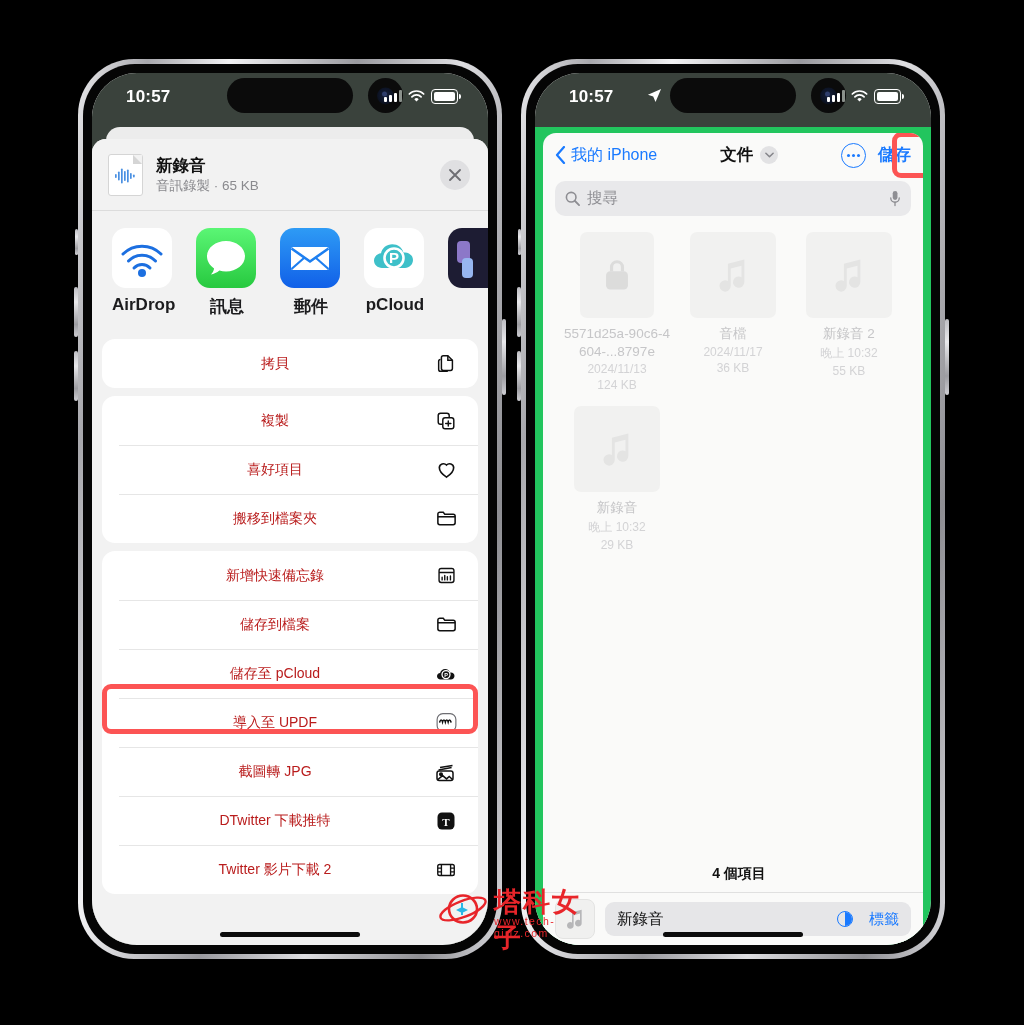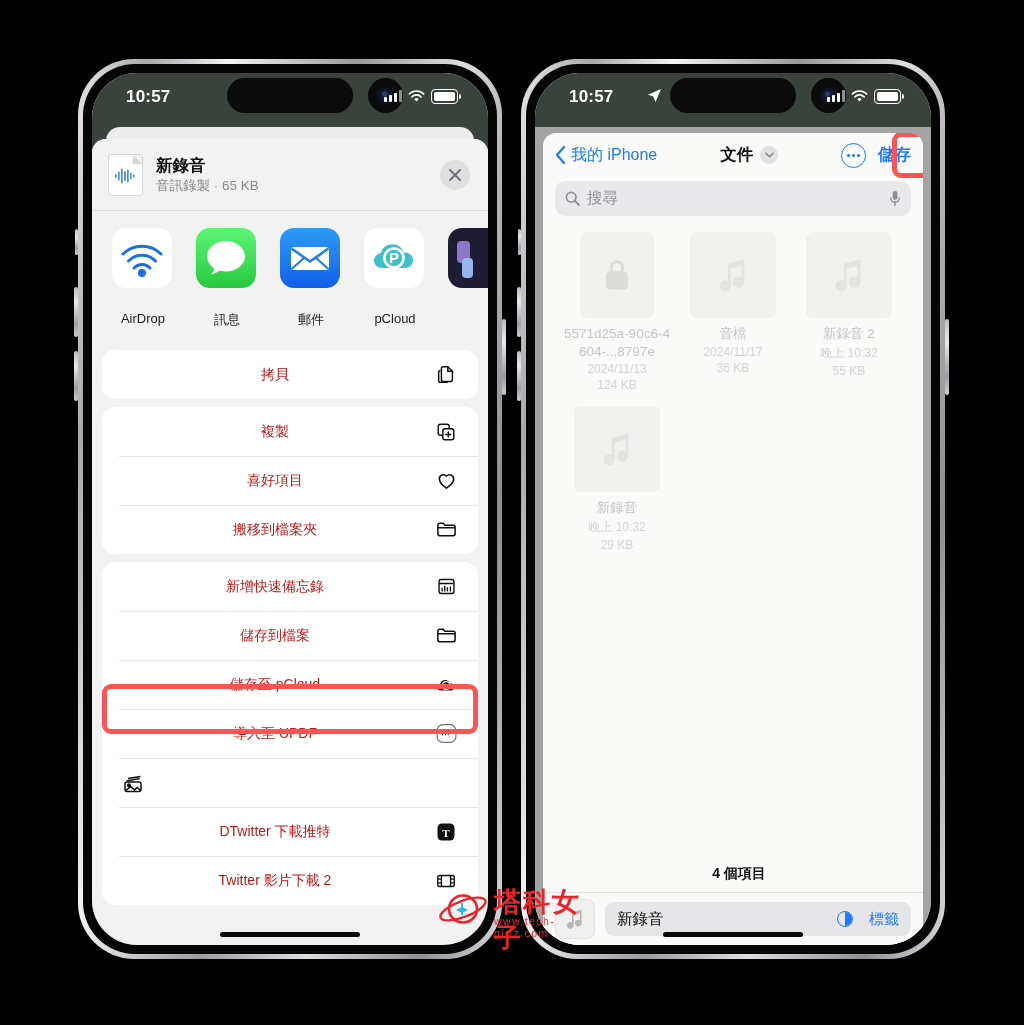--- a/index.html
+++ b/index.html
@@ -51,32 +51,32 @@
   .file-thumb:before{content:"";position:absolute;right:0;top:0;border-width:0 9px 9px 0;border-style:solid;border-color:#d5d5d5 #f2f2f2;}
   .file-meta{margin-left:13px;flex:1;min-width:0;}
   .file-title{font-size:16.5px;font-weight:700;color:#111;line-height:1.25;}
   .file-sub{font-size:13.5px;color:#8a8a8e;margin-top:2px;}
   .close-btn{width:30px;height:30px;border-radius:50%;background:#e0e0e2;display:flex;align-items:center;
         justify-content:center;flex:0 0 auto;}
 
   .apps-row{display:flex;gap:22px;padding:17px 0 13px 20px;overflow:hidden;background:#f2f2f2;}
   .app{width:62px;flex:0 0 auto;text-align:center;}
   .app-ico{width:60px;height:60px;border-radius:14px;overflow:hidden;position:relative;}
-  .app-lbl{font-size:13px;color:#1c1c1e;margin-top:23px;}
+  .app-lbl{font-size:17px;color:#1c1c1e;margin-top:7px;font-weight:bold;}
 
   .group{margin:8px 10px 0;background:#fff;border-radius:13px;overflow:hidden;}
   .row{display:flex;align-items:center;height:49px;padding:0 17px;position:relative;}
   .row + .row:before{content:"";position:absolute;left:17px;right:0;top:0;height:1px;background:#e6e6e6;}
   .row-lbl{flex:1;font-size:14px;color:#b91c1c;text-align:center;}
   .row-ico{width:30px;height:30px;display:flex;align-items:center;justify-content:center;flex:0 0 auto;}
 
   .hl{position:absolute;border:5px solid #fc5454;border-radius:9px;box-sizing:border-box;pointer-events:none;}
 
   
-  .picker-bg{position:absolute;left:0;right:0;top:54px;bottom:0;background:#a3a3a3;}
+  .picker-bg{position:absolute;left:0;right:0;top:54px;bottom:0;background:#22c55e;}
   .picker{position:absolute;left:8px;right:8px;top:6px;bottom:0;background:#fafaf9;border-radius:13px 13px 0 0;overflow:hidden;}
   .nav{display:flex;align-items:center;height:44px;padding:0 12px;}
   .nav-back{display:flex;align-items:center;color:#1a7aff;font-size:16px;gap:5px;}
   .nav-title{flex:1;display:flex;align-items:center;justify-content:center;gap:7px;}
   .nav-title span{font-size:16.5px;font-weight:700;color:#111;}
   .chev-circle{width:18px;height:18px;border-radius:50%;background:#e2e2e4;display:flex;align-items:center;justify-content:center;}
   .nav-right{display:flex;align-items:center;gap:12px;}
   .ell{width:23px;height:23px;border-radius:50%;border:1.6px solid #1a7aff;display:flex;align-items:center;
        justify-content:center;gap:2px;}
   .ell i{width:3px;height:3px;border-radius:50%;background:#1a7aff;display:block;}
@@ -308,20 +308,21 @@
           <div class="row">
             <div class="row-lbl">導入至 UPDF</div>
             <div class="row-ico">
               <svg width="25" height="25" viewBox="0 0 24 24">
                 <rect x="3" y="3.5" width="18" height="17" rx="5.5" fill="#fff" stroke="#6d6d72" stroke-width="1.1"></rect>
                 <path d="M5.5 11.5c.7-2.5 2-2.5 2.7 0 .7-2.5 2-2.5 2.7 0 .7-2.5 2-2.5 2.7 0 .7-2.5 2-2.5 2.7 0" fill="none" stroke="#111" stroke-width="1.5" stroke-linecap="round"></path>
               </svg>
             </div>
           </div>
           <div class="row">
+            <div class="row-lbl">截圖轉 JPG</div>
             <div class="row-ico">
               <svg width="24" height="24" viewBox="0 0 24 24" fill="none" stroke="#111" stroke-width="1.5">
                 <path d="M6 7.5 18.5 5.6"></path>
                     <path d="M4.6 10 17.6 7.6"></path>
                 <rect x="3" y="11" width="16" height="9.5" rx="2.2" fill="#fff"></rect>
                 <circle cx="7" cy="14.3" r="1.3" fill="#111"></circle>
                 <path d="M3.6 19.8 8.6 15.6l4 3.3 2.6-2.4 3.6 3.3"></path>
               </svg>
             </div>
           </div>

